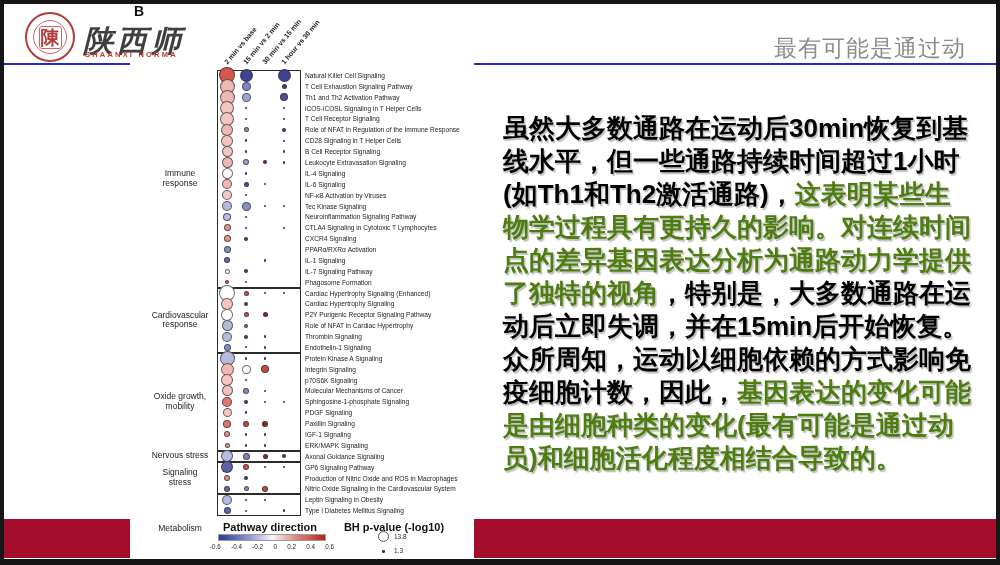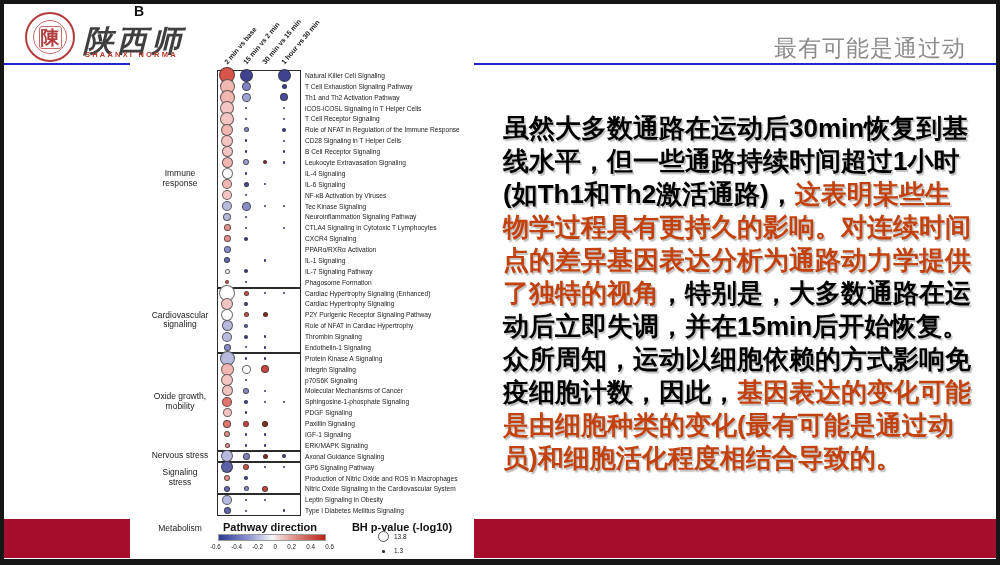--- a/index.html
+++ b/index.html
@@ -41,21 +41,21 @@
   .grad-ticks{position:absolute;left:80px;top:539px;width:124px;display:flex;justify-content:space-between;
         font-size:6.3px;color:#222;}
   .pv-circle{position:absolute;border-radius:50%;border:1px solid #555;background:#fff;}
   .pv-num{position:absolute;font-size:6.5px;color:#222;}
 
   
   .annotation{position:absolute;left:503px;top:112px;width:492px;z-index:4;
         font-size:26px;font-weight:bold;line-height:33px;white-space:pre-wrap;
         text-shadow:1.5px 1.5px 1px rgba(140,140,140,0.55);}
   .seg-black{color:#000000;}
-  .seg-red{color:#c2410c;}
+  .seg-red{color:#4d7c0f;}
 </style>
 </head>
 <body>
 
 <div class="slide">
 
   <div class="blue-line" style="background: rgb(37, 37, 216);"></div>
   <div class="red-bar" style="background: rgb(165, 13, 45);"></div>
 
   <div class="seal">
@@ -146,21 +146,21 @@
         <div class="dot" style="left: 94px; top: 253.4px; width: 6px; height: 6px; background: rgb(100, 104, 173); border: 1px solid rgba(45, 45, 45, 0.7);"></div>
         <div class="dot" style="left: 133.75px; top: 255.15px; width: 2.5px; height: 2.5px; background: rgb(51, 53, 107);"></div>
         <div class="row-label" style="left: 175px; top: 263.78px;">IL-7 Signaling Pathway</div>
         <div class="dot" style="left: 94.5px; top: 264.78px; width: 5px; height: 5px; background: rgb(247, 247, 247); border: 1px solid rgba(45, 45, 45, 0.7);"></div>
         <div class="dot" style="left: 114px; top: 265.28px; width: 4px; height: 4px; background: rgb(63, 66, 142); border: 1px solid rgba(45, 45, 45, 0.7);"></div>
         <div class="row-label" style="left: 175px; top: 274.66px;">Phagosome Formation</div>
         <div class="dot" style="left: 95px; top: 276.16px; width: 4px; height: 4px; background: rgb(214, 85, 76); border: 1px solid rgba(45, 45, 45, 0.7);"></div>
         <div class="dot" style="left: 114.75px; top: 276.91px; width: 2.5px; height: 2.5px; background: rgb(51, 53, 107);"></div>
         <div class="group-box" style="left: 87px; top: 283.6px; width: 84px; height: 65.28px;"></div>
         <div class="cat-label" style="top: 283.6px; height: 65.28px;">Cardiovascular
-signaling</div>
+response</div>
         <div class="row-label" style="left: 175px; top: 285.54px;">Cardiac Hypertrophy Signaling (Enhanced)</div>
         <div class="dot" style="left: 89px; top: 281.04px; width: 16px; height: 16px; background: rgb(255, 255, 255); border: 1px solid rgba(45, 45, 45, 0.7);"></div>
         <div class="dot" style="left: 113.5px; top: 286.54px; width: 5px; height: 5px; background: rgb(204, 86, 78); border: 1px solid rgba(45, 45, 45, 0.7);"></div>
         <div class="dot" style="left: 133.75px; top: 287.79px; width: 2.5px; height: 2.5px; background: rgb(51, 53, 107);"></div>
         <div class="dot" style="left: 152.75px; top: 287.79px; width: 2.5px; height: 2.5px; background: rgb(51, 53, 107);"></div>
         <div class="row-label" style="left: 175px; top: 296.42px;">Cardiac Hypertrophy Signaling</div>
         <div class="dot" style="left: 91px; top: 293.92px; width: 12px; height: 12px; background: rgb(243, 198, 195); border: 1px solid rgba(45, 45, 45, 0.7);"></div>
         <div class="dot" style="left: 114px; top: 297.92px; width: 4px; height: 4px; background: rgb(63, 66, 142); border: 1px solid rgba(45, 45, 45, 0.7);"></div>
         <div class="row-label" style="left: 175px; top: 307.3px;">P2Y Purigenic Receptor Signaling Pathway</div>
         <div class="dot" style="left: 91px; top: 304.8px; width: 12px; height: 12px; background: rgb(255, 255, 255); border: 1px solid rgba(45, 45, 45, 0.7);"></div>
@@ -254,21 +254,21 @@
     <div class="grad-ticks" id="gradticks">
         <span>-0.6</span>
         <span>-0.4</span>
         <span>-0.2</span>
         <span>0</span>
         <span>0.2</span>
         <span>0.4</span>
         <span>0.6</span>
       </div>
 
-    <div class="leg-title" style="left:212px;top:517px;width:120px;text-align:center;">BH p-value (-log10)</div>
+    <div class="leg-title" style="left:204px;top:517px;width:120px;text-align:center;">BH p-value (-log10)</div>
     <div class="pv-circle" style="left:248px;top:527px;width:11px;height:11px;"></div>
     <div class="pv-num" style="left:264px;top:529px;">13.8</div>
     <div class="pv-circle" style="left:252px;top:546px;width:2.5px;height:2.5px;background:#333;border:none;"></div>
     <div class="pv-num" style="left:264px;top:543px;">1.3</div>
   </div>
 
   <div class="annotation" id="annotation"><span class="seg-black">虽然大多数通路在运动后30min恢复到基
 线水平，但一些通路持续时间超过1小时
 (如Th1和Th2激活通路)，</span><span class="seg-red">这表明某些生
 物学过程具有更持久的影响。对连续时间

